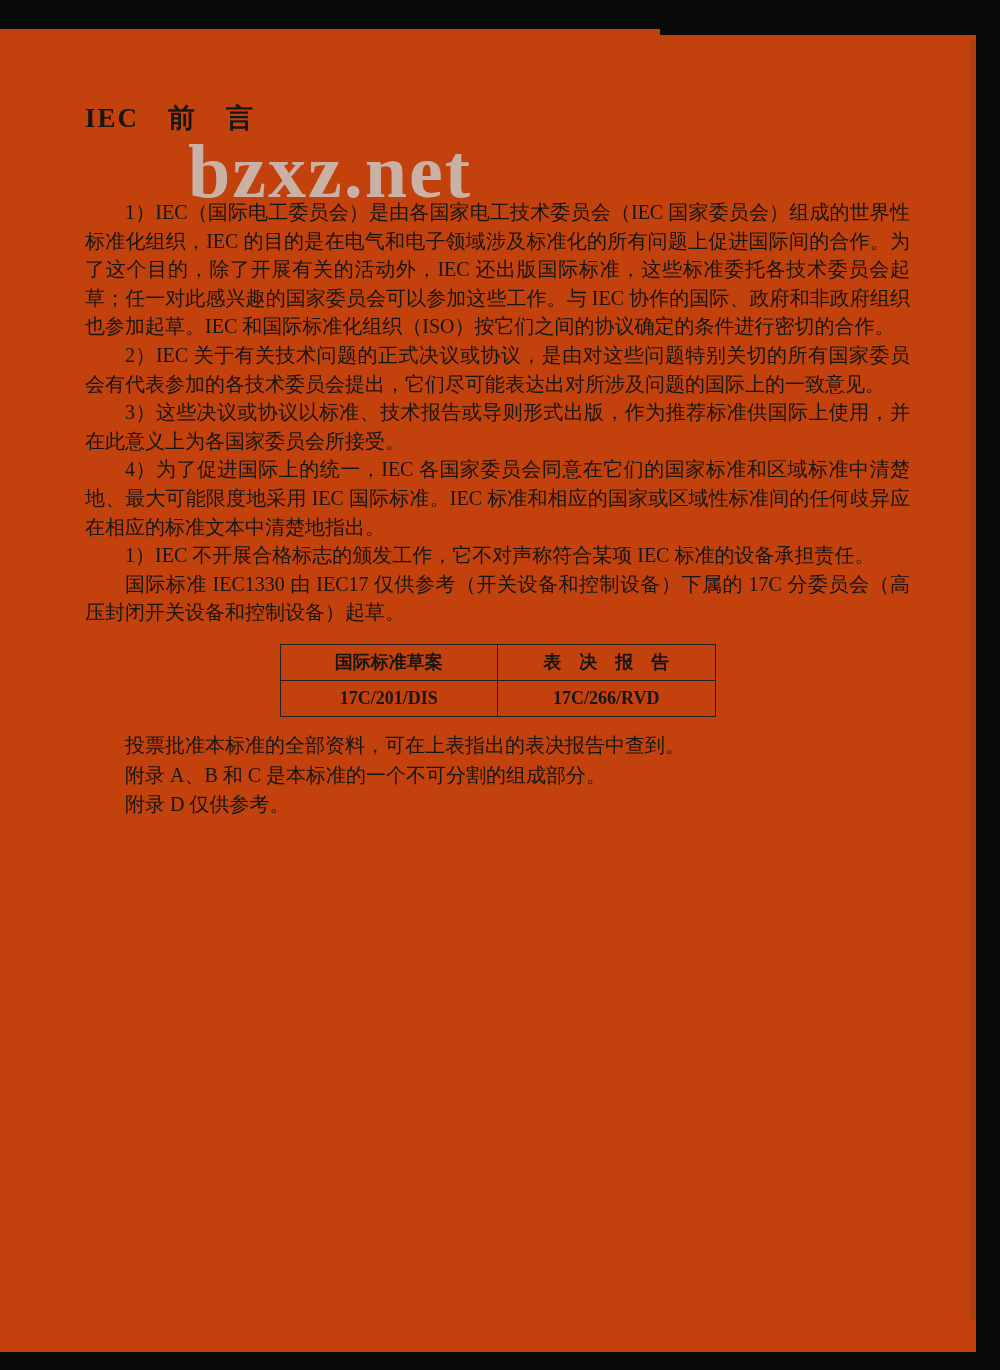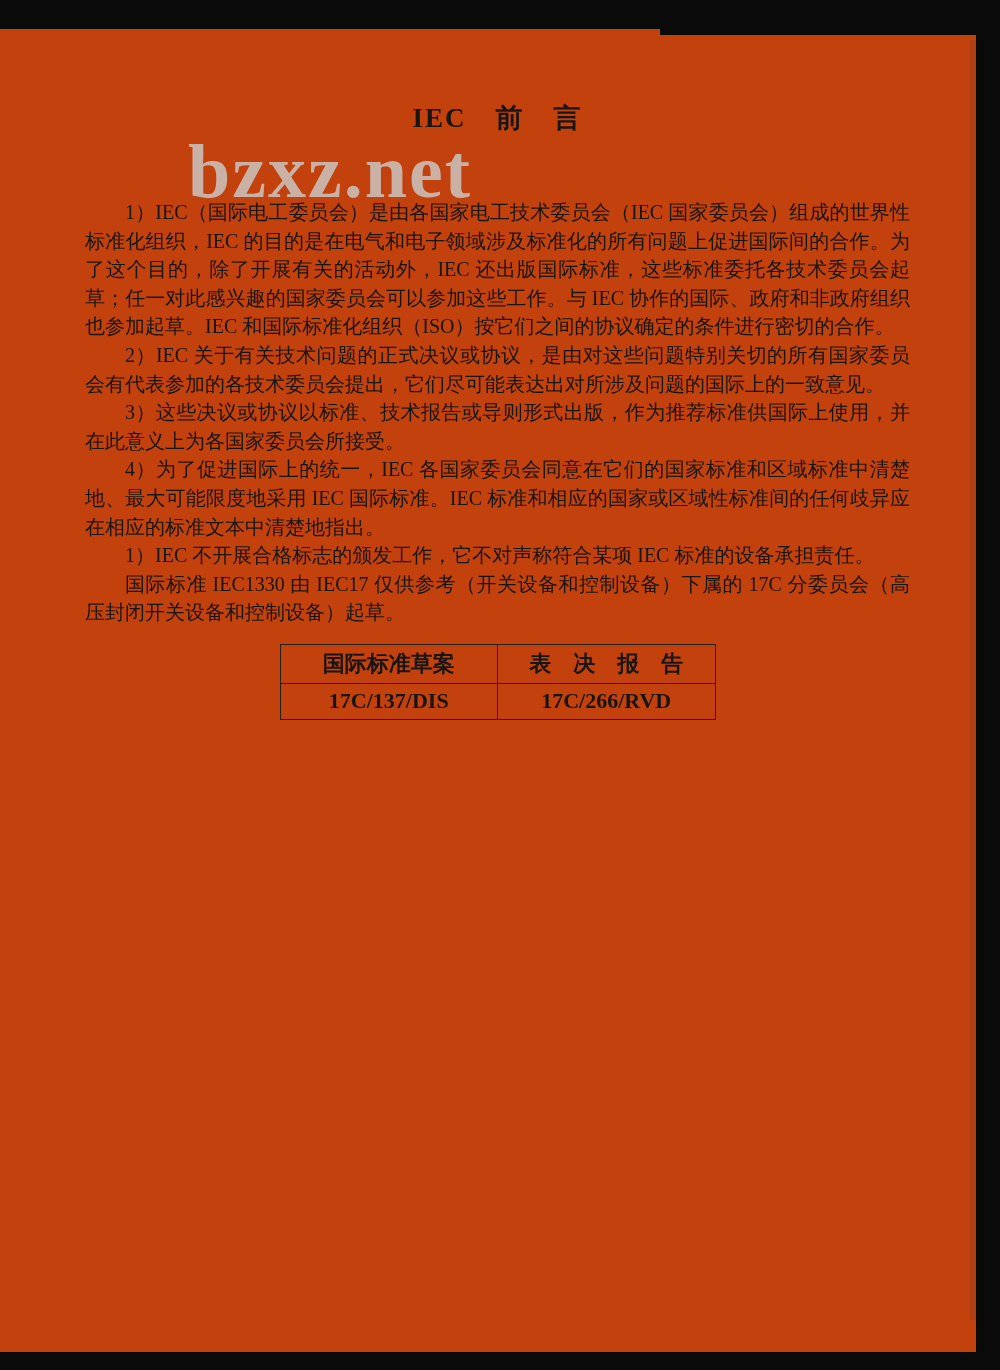--- a/index.html
+++ b/index.html
@@ -25,42 +25,42 @@
     color:#cdcdcd; opacity:.8;
     letter-spacing:2px; z-index:0;
     font-family:"Liberation Serif","DejaVu Serif",serif;
     user-select:none;
   }
 
   .content {
     position:absolute; left:85px; right:90px; top:100px; z-index:2;
   }
   .doc-title {
-    text-align:center;
+    text-align:left;
     font-size:27px; font-weight:bold;
     letter-spacing:2px;
     margin:0 0 62px 0;
   }
   .body-text p {
     margin:0;
     font-size:20px;
     line-height:28.6px;
     text-align:justify;
     text-indent:2em;
   }
   .standards-table {
     border-collapse:collapse;
     margin:17px auto 14px auto;
     width:436px;
     table-layout:fixed;
   }
   .standards-table td {
     border:1.5px solid #222;
     text-align:center;
-    font-size:22px;
+    font-size:18px;
     padding:4px 6px;
     height:27px;
     font-weight:bold;
   }
   .after-table p { margin-top:1px; }
 </style>
 </head>
 <body>
 
 <div class="page">
@@ -86,21 +86,26 @@
       <p>国际标准 IEC1330 由 IEC17 仅供参考（开关设备和控制设备）下属的 17C 分委员会（高压封闭开关设备和控制设备）起草。</p>
     </div>
 
     <table class="standards-table">
       <tbody>
         <tr>
           <td>国际标准草案</td>
           <td>表　决　报　告</td>
         </tr>
         <tr>
-          <td>17C/137/DIS</td>
+          <td>17C/201/DIS</td>
           <td>17C/266/RVD</td>
         </tr>
       </tbody>
     </table>
 
+    <div class="body-text after-table">
+      <p>投票批准本标准的全部资料，可在上表指出的表决报告中查到。</p>
+      <p>附录 A、B 和 C 是本标准的一个不可分割的组成部分。</p>
+      <p>附录 D 仅供参考。</p>
+    </div>
 
   </div>
 </div>
 
 </body></html>

